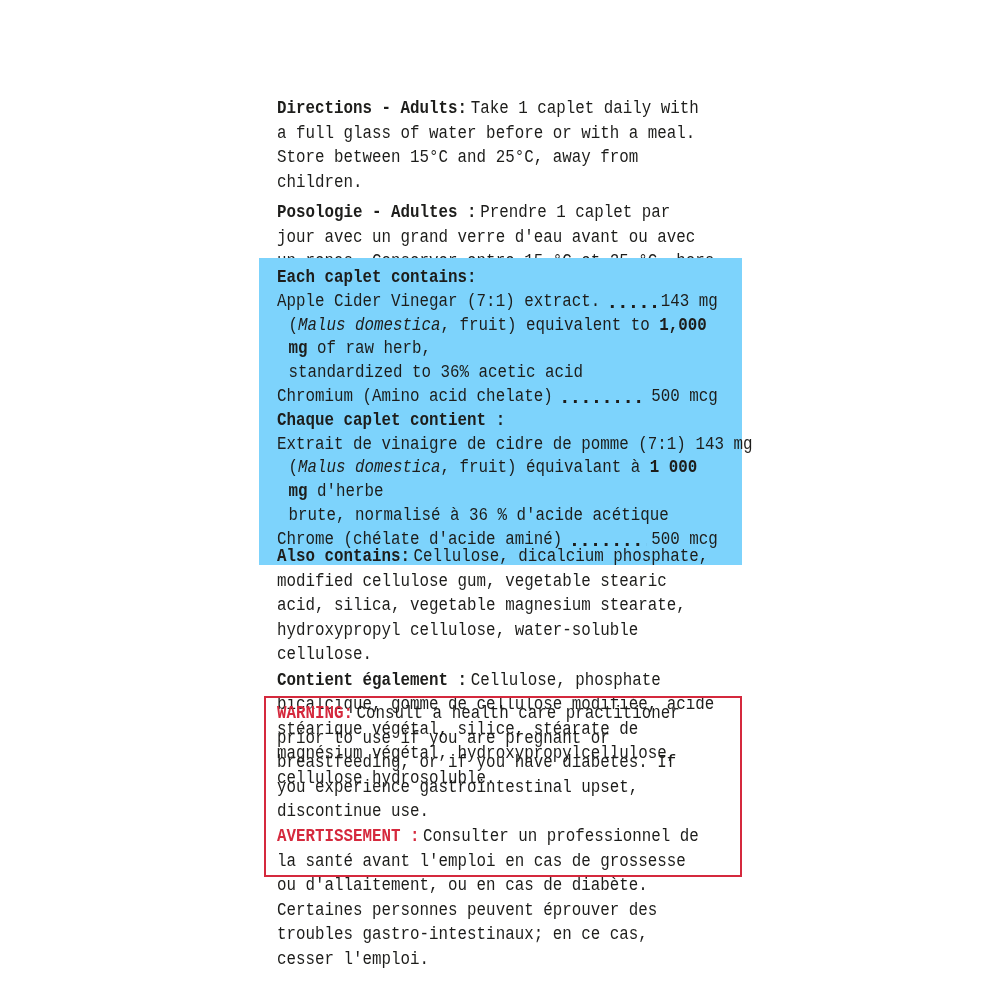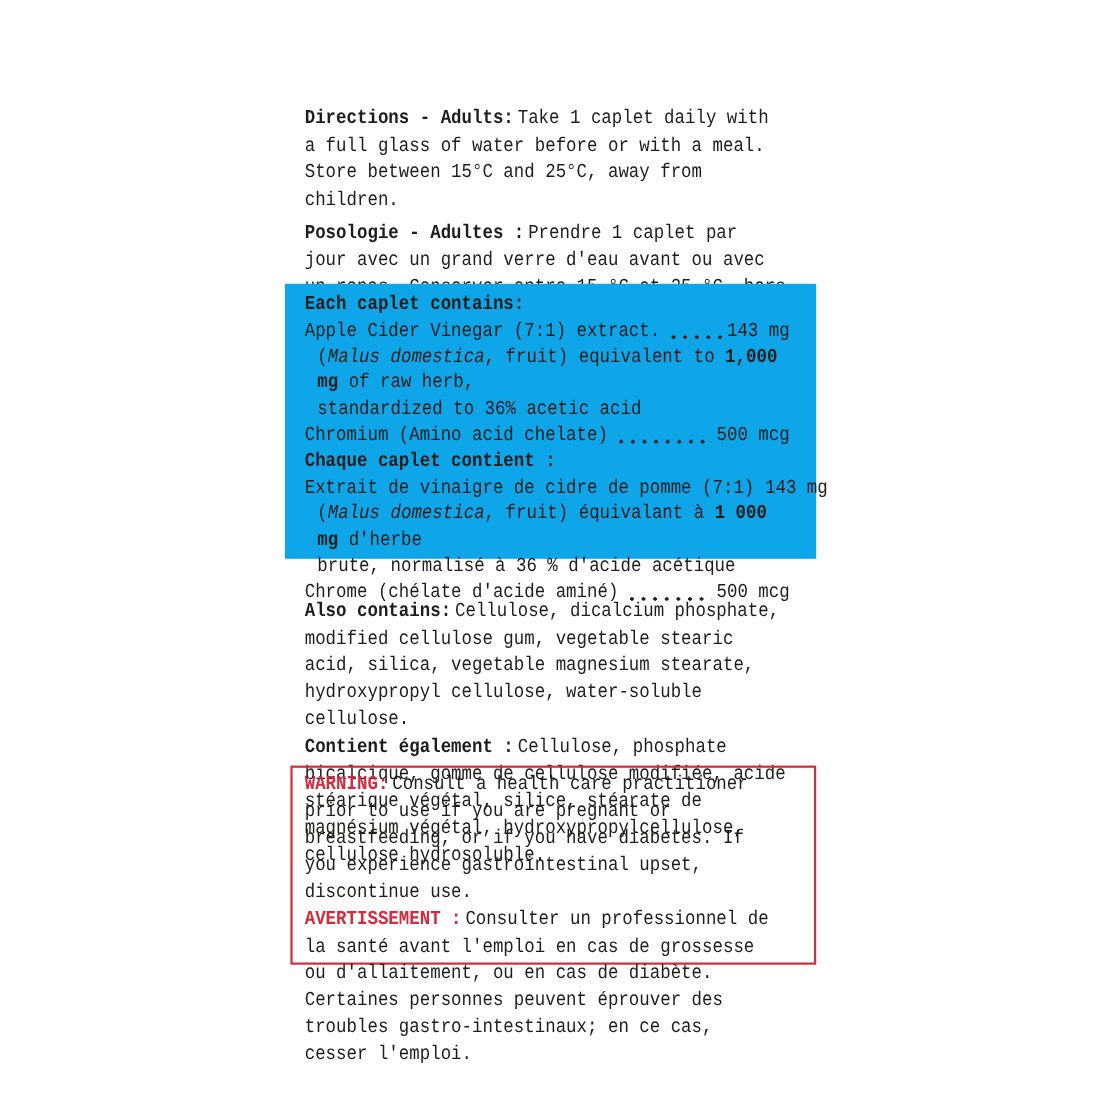--- a/index.html
+++ b/index.html
@@ -21,22 +21,22 @@
     width: 497px;
   }
   .lead { font-weight: 700; margin-right: 4px; }
 
   .block-directions { position: absolute; left: 277px; top: 96px; }
   .block-directions .para + .para { margin-top: 6px; }
 
   .green-panel {
     position: absolute;
     left: 259px; top: 258px;
-    width: 483px; height: 250px;
-    background: #0ea5e9;
+    width: 483px; height: 307px;
+    background: #7dd3fc;
     box-sizing: border-box;
     padding: 8px 16px 0 18px;
   }
   .gb-inner { width: 501px; font-size: 18px; line-height: 23.8px; }
   .gb-head { font-weight: 700; }
   .row { display: flex; align-items: baseline; width: 501px; }
   .nm { white-space: nowrap; }
   .amt { white-space: nowrap; }
   .dots {
     flex: 1 1 auto;

